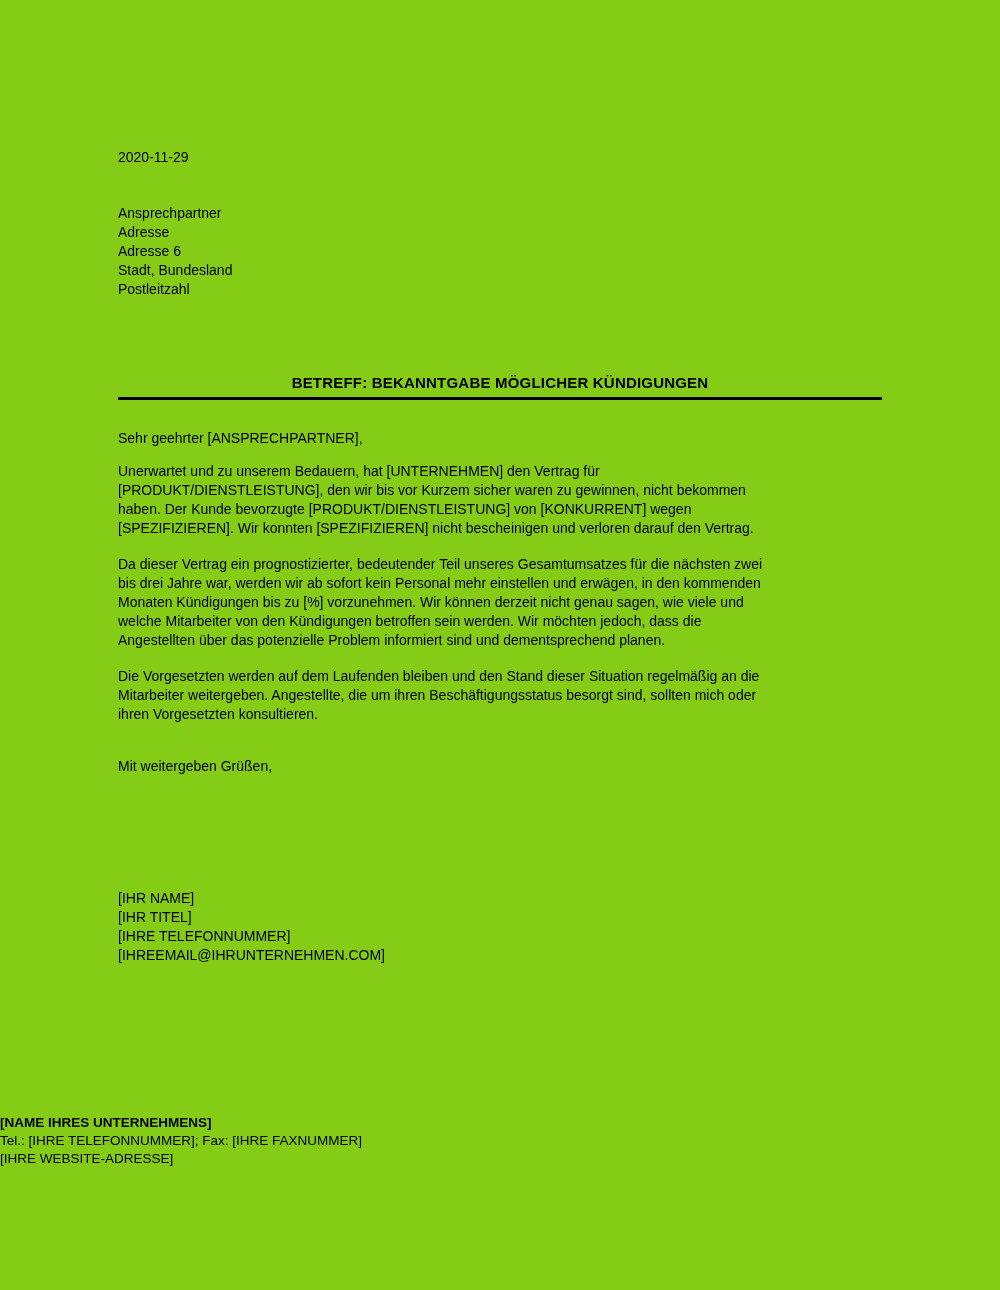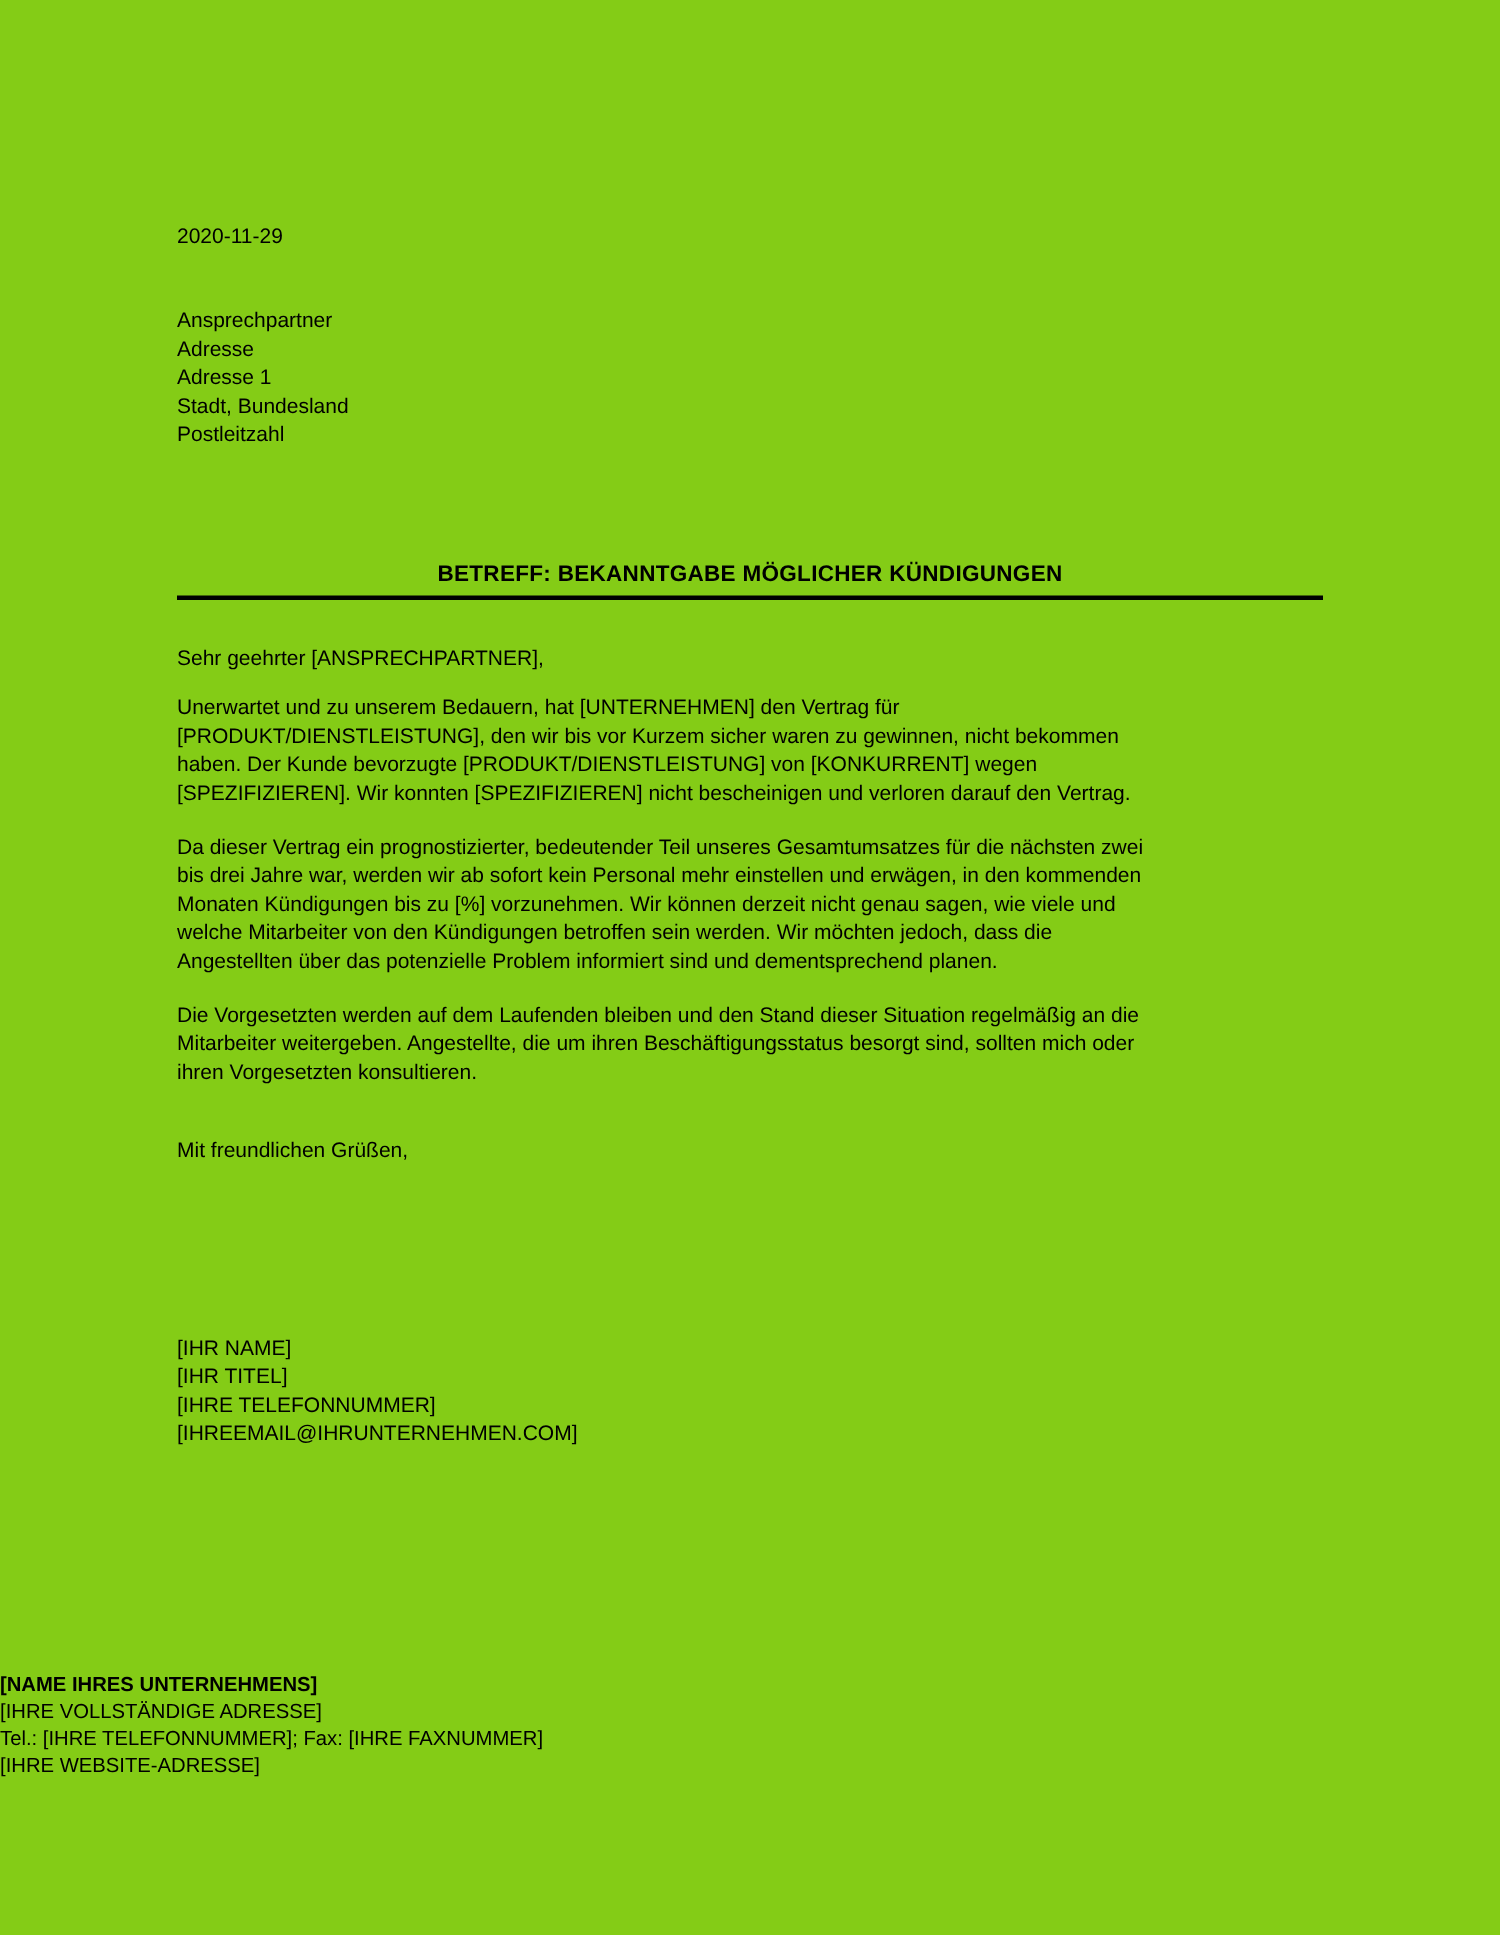--- a/index.html
+++ b/index.html
@@ -56,21 +56,21 @@
 </head>
 <body>
 
 <div class="page">
   <div class="content">
 
     <div class="date">2020-11-29</div>
 
     <div class="address lines">Ansprechpartner
 Adresse
-Adresse 1
+Adresse 6
 Stadt, Bundesland
 Postleitzahl</div>
 
     <div class="subject">BETREFF: BEKANNTGABE MÖGLICHER KÜNDIGUNGEN</div>
 
     <div class="subject-rule"></div>
 
     <div class="salutation">Sehr geehrter [ANSPRECHPARTNER],</div>
 
     <div class="para-first lines">Unerwartet und zu unserem Bedauern, hat [UNTERNEHMEN] den Vertrag für
@@ -81,28 +81,27 @@
     <div class="para lines">Da dieser Vertrag ein prognostizierter, bedeutender Teil unseres Gesamtumsatzes für die nächsten zwei
 bis drei Jahre war, werden wir ab sofort kein Personal mehr einstellen und erwägen, in den kommenden
 Monaten Kündigungen bis zu [%] vorzunehmen. Wir können derzeit nicht genau sagen, wie viele und
 welche Mitarbeiter von den Kündigungen betroffen sein werden. Wir möchten jedoch, dass die
 Angestellten über das potenzielle Problem informiert sind und dementsprechend planen.</div>
 
     <div class="para lines">Die Vorgesetzten werden auf dem Laufenden bleiben und den Stand dieser Situation regelmäßig an die
 Mitarbeiter weitergeben. Angestellte, die um ihren Beschäftigungsstatus besorgt sind, sollten mich oder
 ihren Vorgesetzten konsultieren.</div>
 
-    <div class="closing">Mit freundlichen Grüßen,</div>
+    <div class="closing">Mit weitergeben Grüßen,</div>
 
     <div class="signature lines">[IHR NAME]
 [IHR TITEL]
 [IHRE TELEFONNUMMER]
 [IHREEMAIL@IHRUNTERNEHMEN.COM]</div>
 
   </div>
 
   <div class="footer">
     <div class="company">[NAME IHRES UNTERNEHMENS]</div>
-    <div>[IHRE VOLLSTÄNDIGE ADRESSE]</div>
     <div>Tel.: [IHRE TELEFONNUMMER]; Fax: [IHRE FAXNUMMER]</div>
     <div>[IHRE WEBSITE-ADRESSE]</div>
   </div>
 </div>
 
 </body></html>

